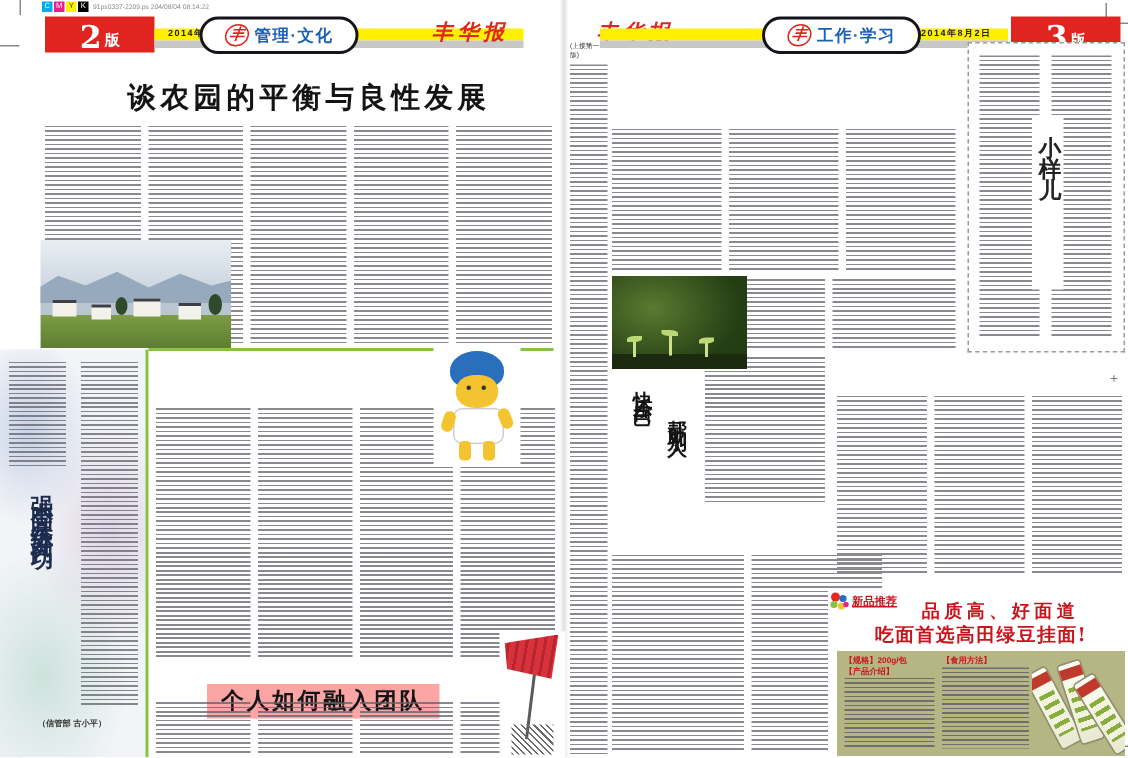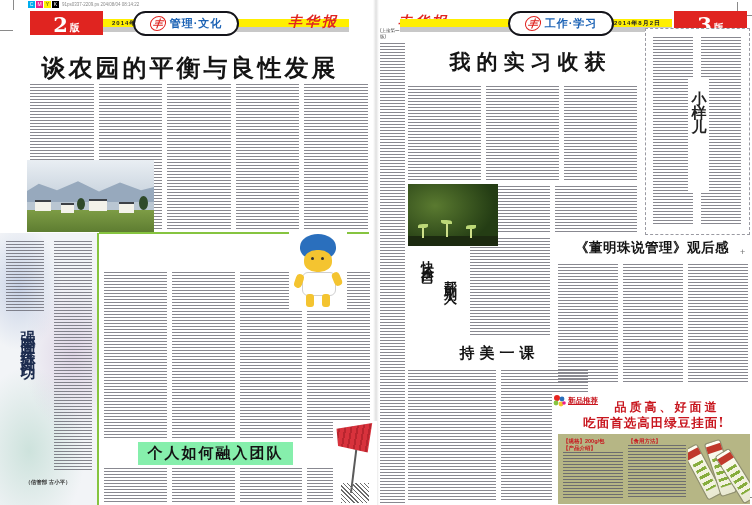--- a/index.html
+++ b/index.html
@@ -71,21 +71,21 @@
   </div>
   <div class="abs ybar" style="left:103px;top:19px;width:246px;height:8px;"></div>
   <div class="abs gbar" style="left:103px;top:27px;width:246px;height:5px;"></div>
   <div class="abs date" style="left:112px;top:19px;">2014年8月2日</div>
   <div class="abs tab" style="left:133px;top:11px;width:102px;height:21px;">
     <span class="logo-ring">丰</span>
     <span class="section-name">管理·文化</span>
   </div>
   <div class="abs masthead" style="left:288px;top:13px;">丰华报</div>
 
-  <div class="abs hl hl-sans" style="left:40px;top:52px;width:300px;font-size:24px;letter-spacing:3px;">谈农园的平衡与良性发展</div>
+  <div class="abs hl hl-sans" style="left:56px;top:52px;width:300px;font-size:19px;letter-spacing:3px;">谈农园的平衡与良性发展</div>
 
   <div class="abs cols" style="left:30px;top:84px;width:338px;height:146px;">
     <div class="noise"></div>
     <div class="noise"></div>
     <div class="noise"></div>
     <div class="noise"></div>
     <div class="noise"></div>
   </div>
 
   <div class="abs" style="left:27px;top:160px;width:127px;height:72px;overflow:hidden;background:linear-gradient(#e9eef3 0,#ccd6e0 45%,#b9c6d2 55%);">
@@ -125,21 +125,21 @@
     <div class="abs" style="left:15px;top:18px;width:28px;height:22px;background:#f4c430;border-radius:45%;"></div>
     <div class="abs" style="left:22px;top:25px;width:3px;height:3px;background:#333;border-radius:50%;"></div>
     <div class="abs" style="left:32px;top:25px;width:3px;height:3px;background:#333;border-radius:50%;"></div>
     <div class="abs" style="left:13px;top:40px;width:32px;height:22px;background:#fff;border:1px solid #cfcfcf;border-radius:6px;"></div>
     <div class="abs" style="left:6px;top:42px;width:8px;height:14px;background:#f4c430;border-radius:4px;transform:rotate(18deg);"></div>
     <div class="abs" style="left:44px;top:40px;width:8px;height:14px;background:#f4c430;border-radius:4px;transform:rotate(-22deg);"></div>
     <div class="abs" style="left:17px;top:62px;width:8px;height:13px;background:#f4c430;border-radius:3px;"></div>
     <div class="abs" style="left:33px;top:62px;width:8px;height:13px;background:#f4c430;border-radius:3px;"></div>
   </div>
 
-  <div class="abs hl hl-sans" style="left:138px;top:442px;width:155px;font-size:15px;letter-spacing:2px;background:#86efac;padding:2px 0;">个人如何融入团队</div>
+  <div class="abs hl hl-sans" style="left:138px;top:456px;width:155px;font-size:15px;letter-spacing:2px;background:#fca5a5;padding:2px 0;">个人如何融入团队</div>
   <div class="abs cols" style="left:104px;top:468px;width:266px;height:35px;">
     <div class="noise"></div>
     <div class="noise"></div>
     <div class="noise"></div>
     <div class="noise"></div>
   </div>
 
   <div class="abs" style="left:333px;top:421px;width:44px;height:84px;background:#fff;">
     <div class="abs" style="left:21px;top:6px;width:2px;height:66px;background:#5a5a5a;transform:rotate(7deg);"></div>
     <div class="abs" style="left:2px;top:2px;width:38px;height:32px;background:repeating-linear-gradient(100deg,#d8323c 0,#d8323c 4px,#b8252e 4px,#b8252e 6px);clip-path:polygon(4% 18%,98% 0,86% 92%,8% 72%);"></div>
@@ -157,21 +157,20 @@
   <div class="abs pagebox" style="left:674px;top:11px;width:73px;height:24px;">
     <span class="num">3</span>
     <span class="word">版</span>
   </div>
 
   <div class="abs" style="left:380px;top:28px;width:25px;height:476px;">
     <div style="font-size:4.5px;color:#333;line-height:6px;">(上接第一版)</div>
     <div class="noise" style="margin-top:3px;height:460px;"></div>
   </div>
 
-  <div class="abs hl hl-brush" style="left:428px;top:48px;width:205px;font-size:21px;letter-spacing:6px;">我的实习收获</div>
 
   <div class="abs cols" style="left:408px;top:86px;width:229px;height:94px;">
     <div class="noise"></div>
     <div class="noise"></div>
     <div class="noise"></div>
   </div>
   <div class="abs cols" style="left:468px;top:186px;width:169px;height:46px;">
     <div class="noise"></div>
     <div class="noise"></div>
   </div>
@@ -183,33 +182,31 @@
     <div class="abs" style="left:10px;bottom:18px;width:10px;height:4px;background:#bcd877;border-radius:50% 0 50% 0;"></div>
     <div class="abs" style="left:38px;bottom:9px;width:1.5px;height:15px;background:#cfe08a;"></div>
     <div class="abs" style="left:33px;bottom:22px;width:11px;height:4px;background:#bcd877;border-radius:0 50% 0 50%;"></div>
     <div class="abs" style="left:62px;bottom:8px;width:1.5px;height:11px;background:#cfe08a;"></div>
     <div class="abs" style="left:58px;bottom:17px;width:10px;height:4px;background:#bcd877;border-radius:50% 0 50% 0;"></div>
   </div>
 
   <div class="abs vtext hl-brush" style="left:418px;top:250px;height:64px;font-size:13px;font-weight:bold;letter-spacing:4px;color:#141414;">快乐自己</div>
   <div class="abs vtext hl-brush" style="left:441px;top:270px;height:66px;font-size:13px;font-weight:bold;letter-spacing:4px;color:#141414;">帮助别人</div>
 
-  <div class="abs hl hl-brush" style="left:432px;top:344px;width:135px;font-size:15px;letter-spacing:5px;">持美一课</div>
   <div class="abs cols" style="left:408px;top:370px;width:180px;height:132px;">
     <div class="noise"></div>
     <div class="noise"></div>
   </div>
 
   <div class="abs dashedbox" style="left:645px;top:28px;width:103px;height:205px;">
     <div class="abs noise" style="left:7px;top:8px;width:40px;height:188px;"></div>
     <div class="abs noise" style="left:55px;top:8px;width:40px;height:188px;"></div>
     <div class="abs vtext hl-sans" style="left:42px;top:48px;height:112px;font-size:15px;font-weight:bold;letter-spacing:14px;background:#fff;padding:2px 1px;">小样儿</div>
   </div>
 
-  <div class="abs hl hl-sans" style="left:556px;top:239px;width:192px;font-size:13.5px;letter-spacing:0.5px;">《董明珠说管理》观后感</div>
   <div class="abs cols" style="left:558px;top:264px;width:190px;height:120px;">
     <div class="noise"></div>
     <div class="noise"></div>
     <div class="noise"></div>
   </div>
 
   <div class="abs" style="left:552px;top:392px;width:198px;height:112px;background:#fff;">
     <div class="abs" style="left:0;top:2px;display:flex;align-items:center;gap:2px;">
       <svg width="14" height="14" viewBox="0 0 14 14">
         <circle cx="5" cy="4" r="3" fill="#e8251f"></circle>

